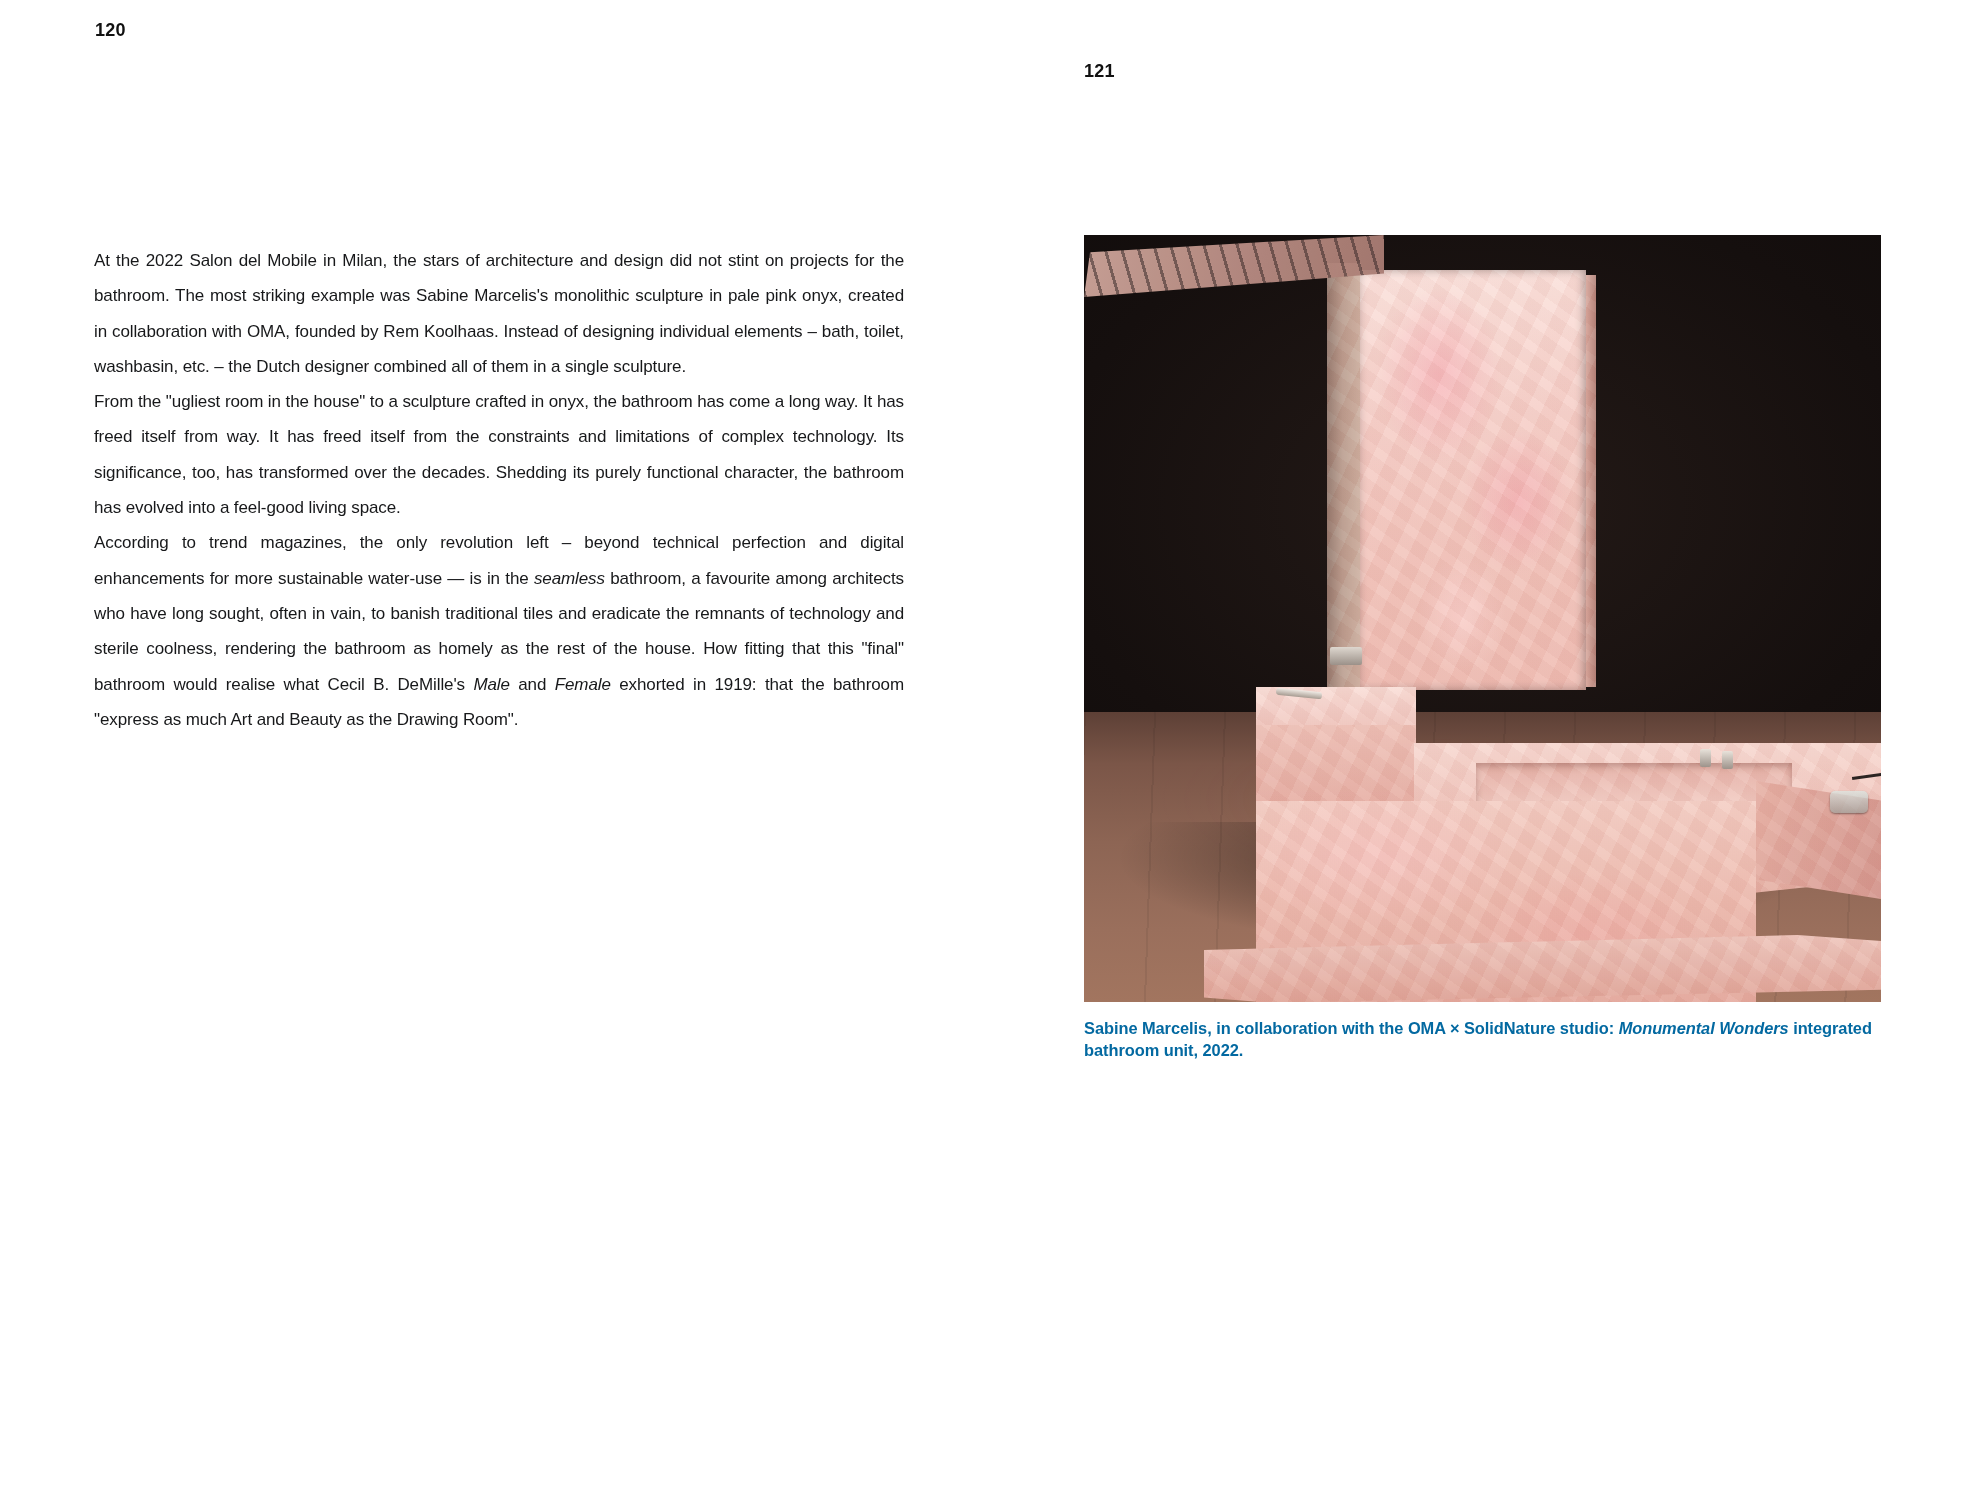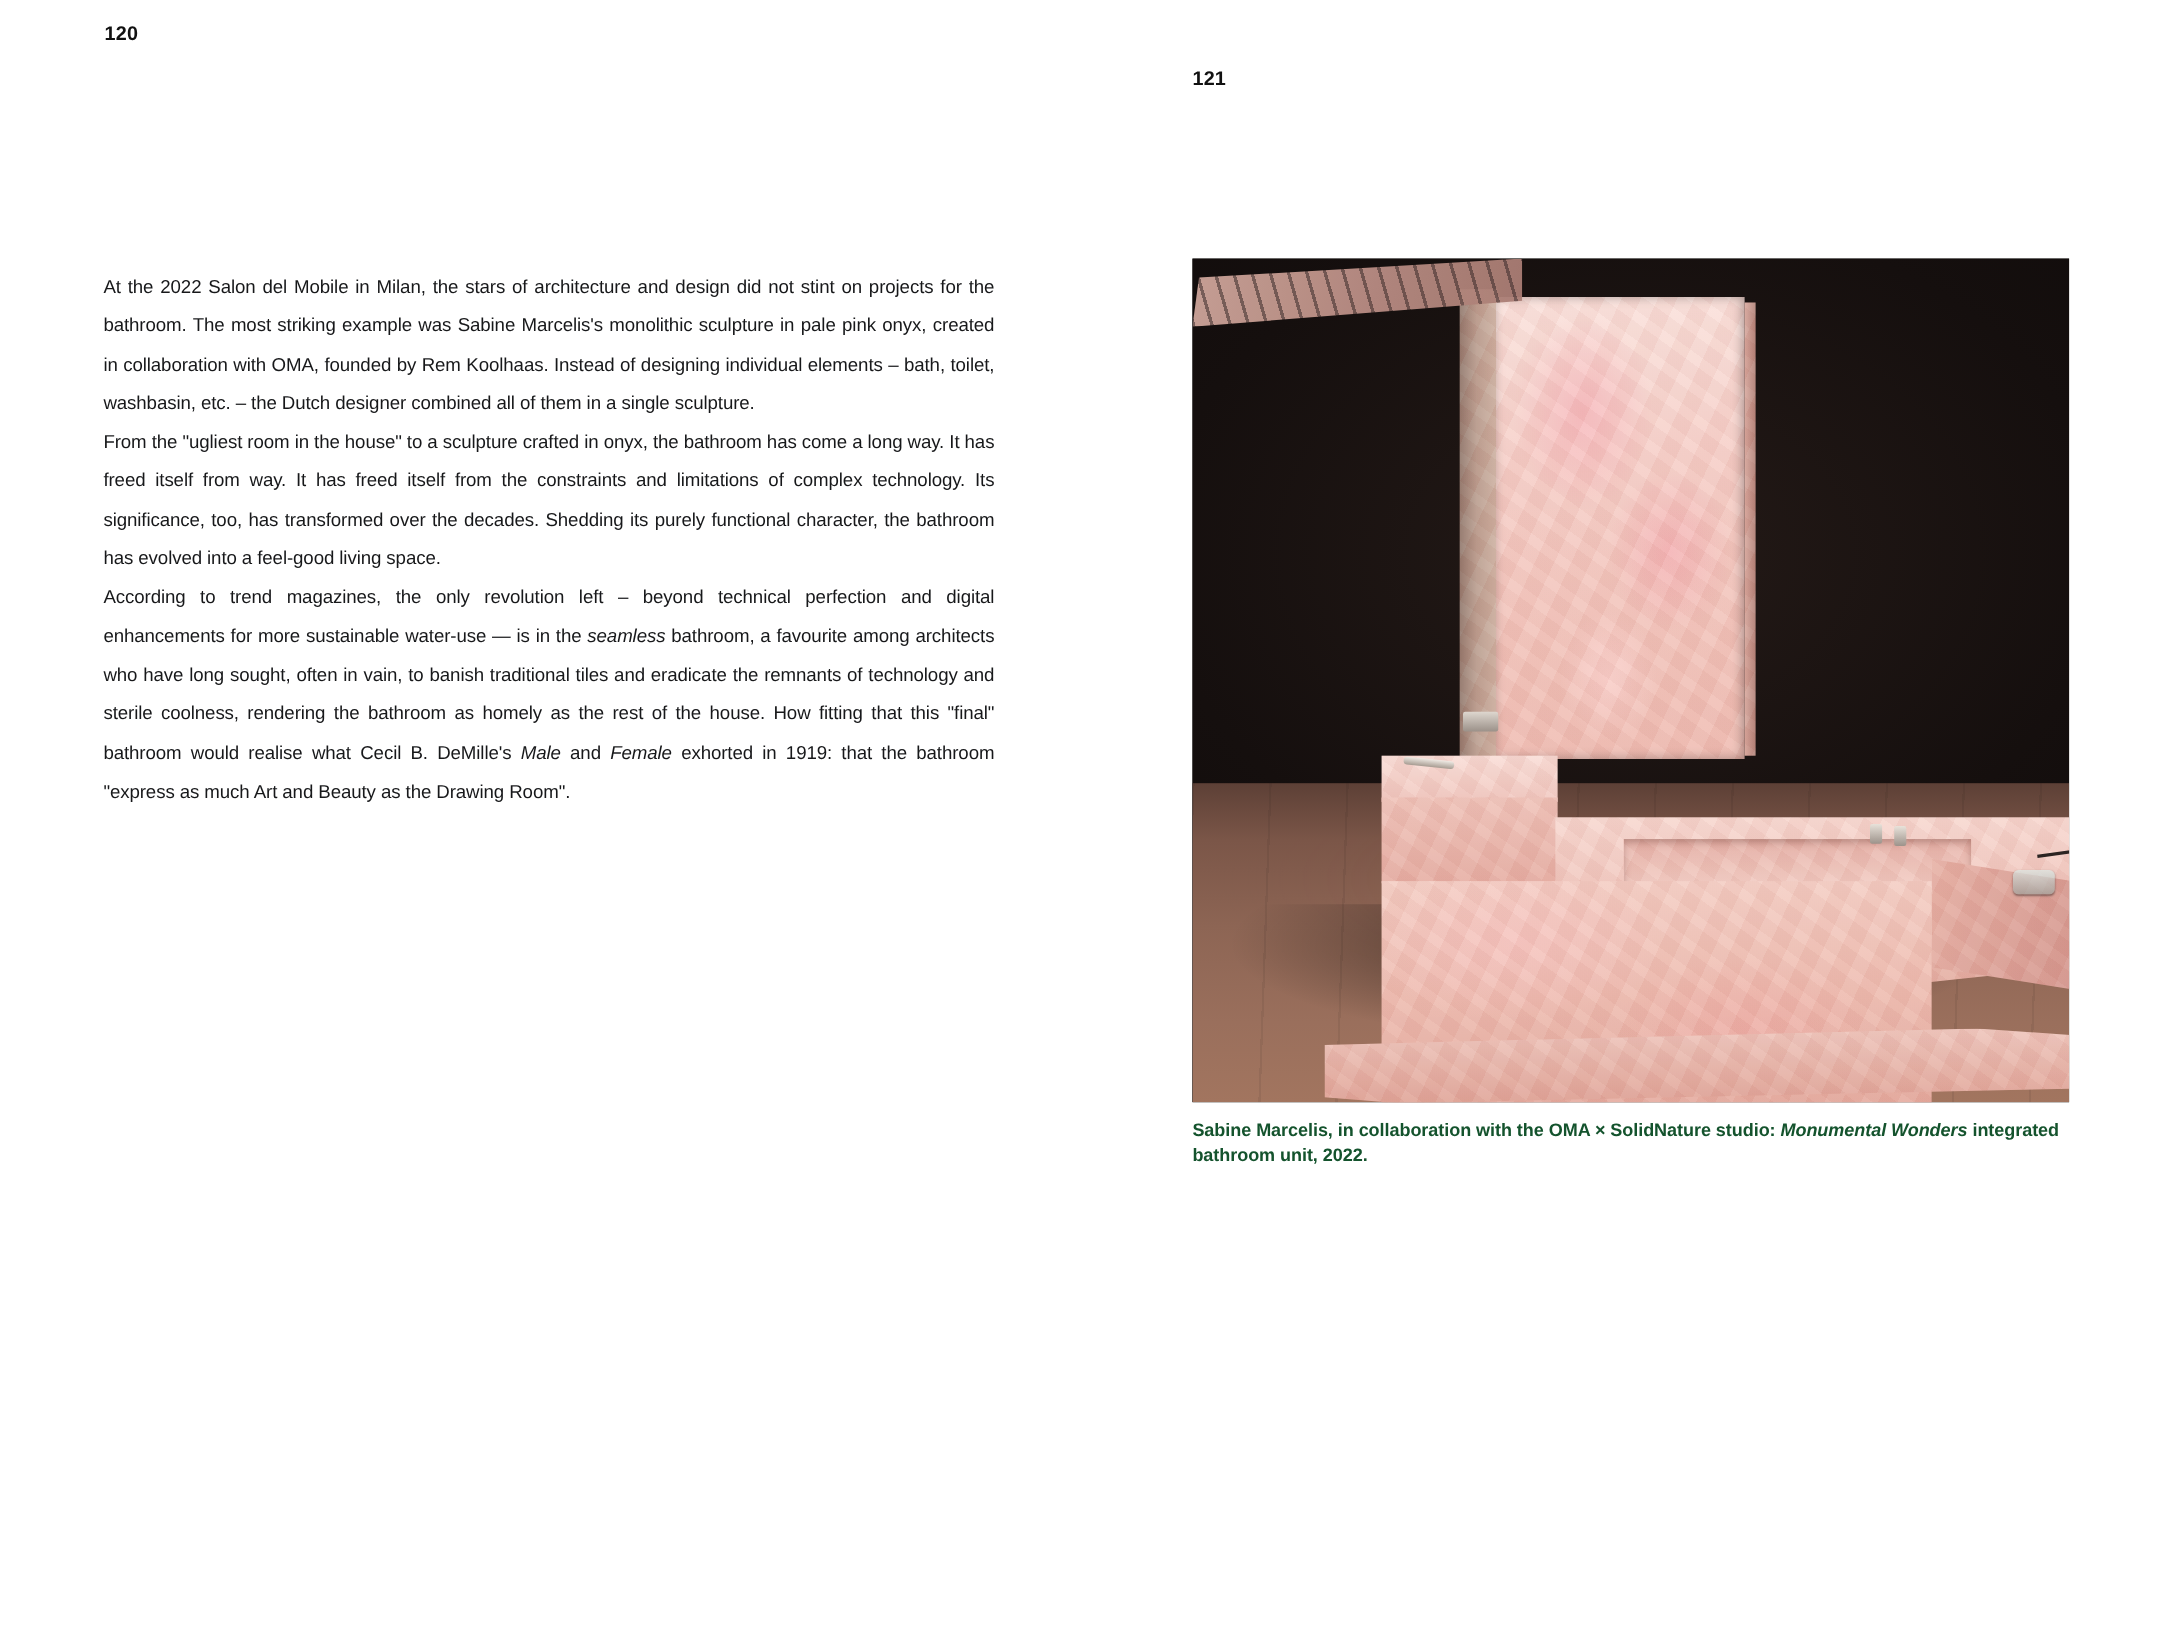--- a/index.html
+++ b/index.html
@@ -245,21 +245,21 @@
     transform: rotate(-8deg);
   }
 
   
   .caption {
     margin-top: 15px;
     font-size: 16.4px;
     line-height: 22px;
     font-weight: 700;
     letter-spacing: -0.05px;
-    color: #14532d;
+    color: #0369a1;
     width: 800px;
   }
   .caption em { font-style: italic; font-weight: 700; }
 </style>
 </head>
 <body>
 
 <div class="spread">
 
   <div class="folio folio-left">120</div>

